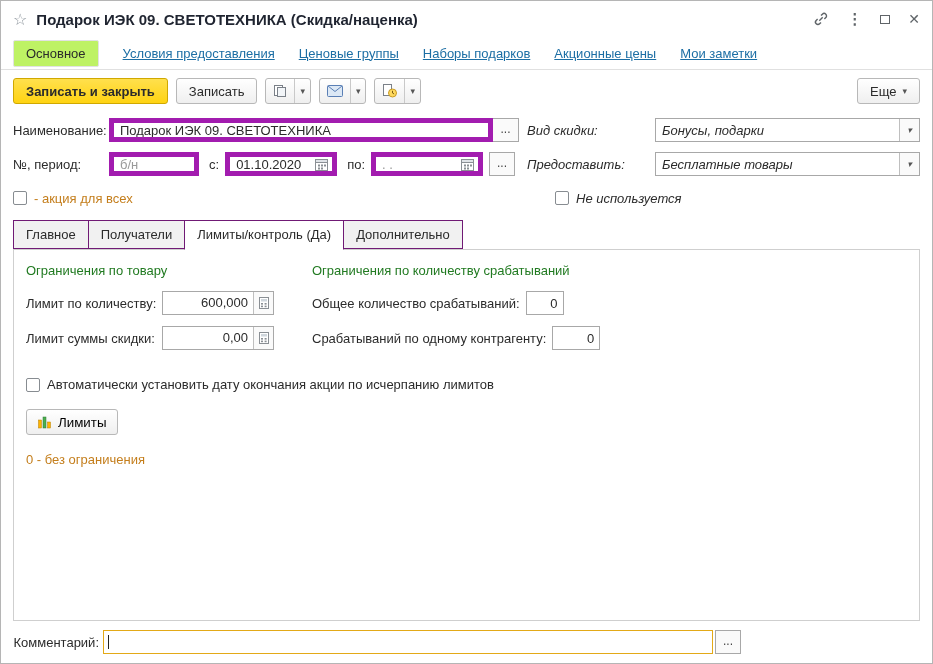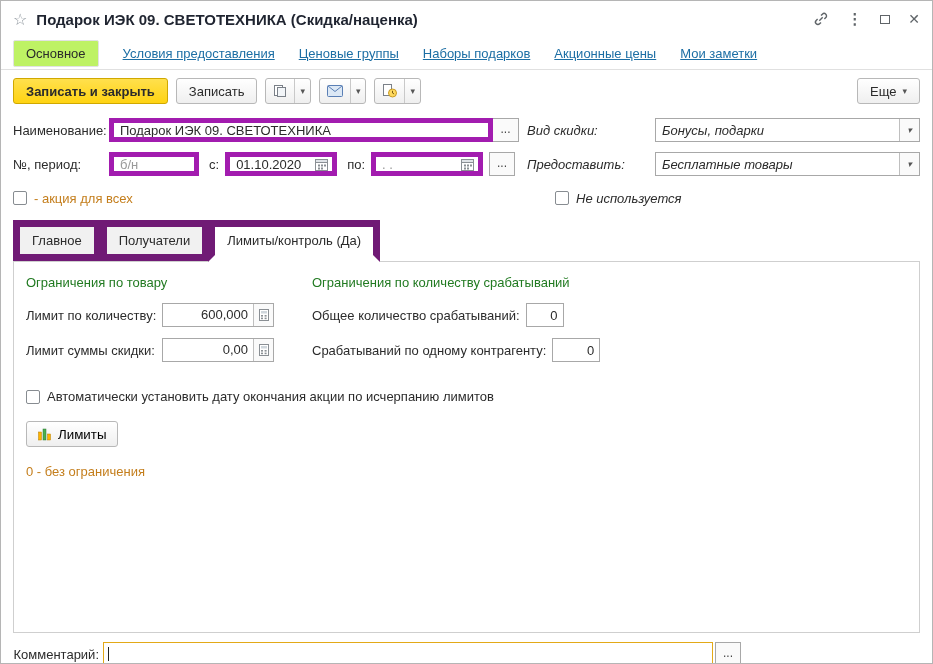--- a/index.html
+++ b/index.html
@@ -59,21 +59,21 @@
   .combo-text { flex:1; padding:0 6px; white-space:nowrap; overflow:hidden; }
   .combo-btn { width:20px; height:100%; display:flex; align-items:center; justify-content:center;
                border-left:1px solid #bfbfbf; background:#fafafa; cursor:pointer; flex:none; }
   .checkbox { width:14px; height:14px; border:1px solid #878c91; border-radius:2px; background:#fff;
               flex:none; cursor:pointer; }
   .cb-label { margin-left:7px; white-space:nowrap; }
   .orange-text { color:#c47e1c; }
 
   
   .tabstrip { display:flex; padding:0 12px; position:relative; z-index:2; }
-  .tab { padding:6px 12px; border:7px solid #701a75; background:#f1f1f1; margin-right:-1px;
+  .tab { padding:6px 12px; border:1px solid #701a75; background:#f1f1f1; margin-right:-1px;
          cursor:pointer; white-space:nowrap; }
   .tab.active { background:#fff; border-bottom-color:#fff; margin-bottom:-1px; position:relative; z-index:3; }
   .panel { margin:0 12px; border:1px solid #cfcfcf; background:#fff; height:372px; padding:13px 12px;
            position:relative; z-index:1; }
   .panel-cols { display:flex; }
   .pcol-left { width:286px; flex:none; }
   .pcol-right { flex:1; }
   .green-h { color:#217a21; margin-bottom:13px; white-space:nowrap; }
   .limit-row { display:flex; align-items:center; margin-bottom:11px; height:24px; }
   .limit-label { flex:none; white-space:nowrap; }
@@ -257,20 +257,21 @@
         <span class="cb-label">Не используется</span>
       </div>
     </div>
 
   </div>
 
   <div class="tabstrip">
     <span class="tab">Главное</span>
     <span class="tab">Получатели</span>
     <span class="tab active">Лимиты/контроль (Да)</span>
+    <span class="tab">Дополнительно</span>
   </div>
 
   <div class="panel">
     <div class="panel-cols">
       <div class="pcol-left">
         <div class="green-h">Ограничения по товару</div>
         <div class="limit-row">
           <span class="limit-label w136">Лимит по количеству:</span>
           <span class="num-field">
             <span class="num-text">600,000</span>

